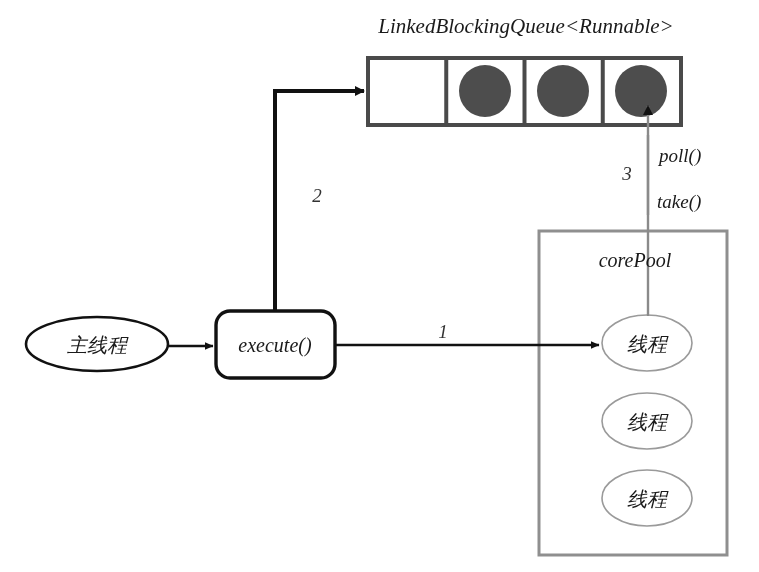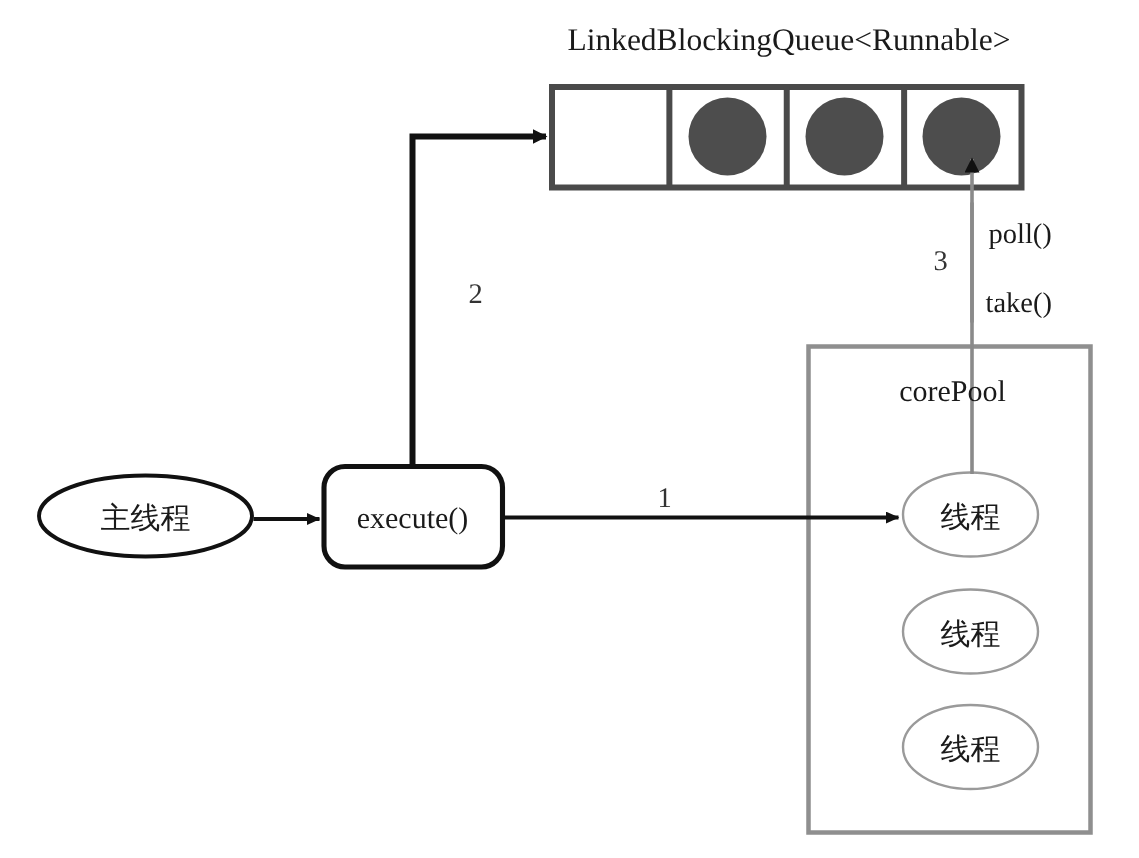--- a/index.html
+++ b/index.html
@@ -7,20 +7,21 @@
     padding: 0;
     background: #ffffff;
   }
   #canvas {
     position: relative;
     width: 759px;
     height: 572px;
     background: #ffffff;
     overflow: hidden;
     font-family: "Liberation Serif", "DejaVu Serif", serif;
+    font-style: italic;
   }
   svg#diagram {
     position: absolute;
     left: 0;
     top: 0;
     width: 759px;
     height: 572px;
   }
   .lbl {
     font-family: "Liberation Serif", "DejaVu Serif", serif;

